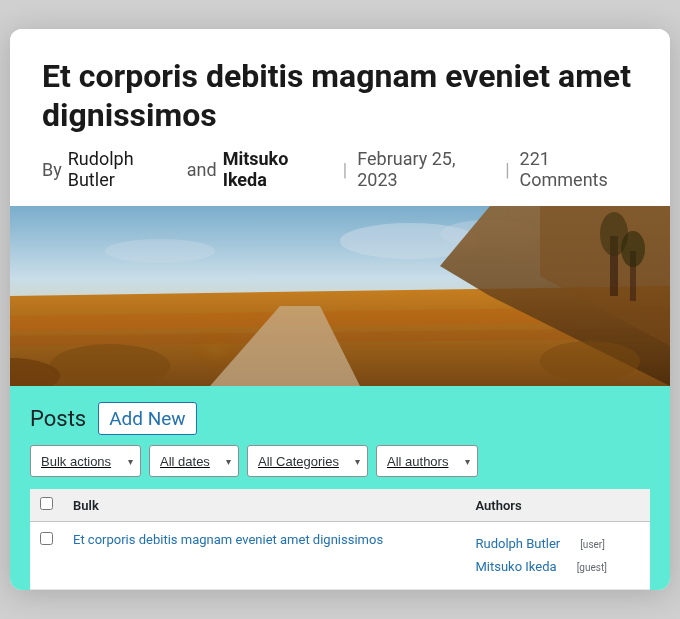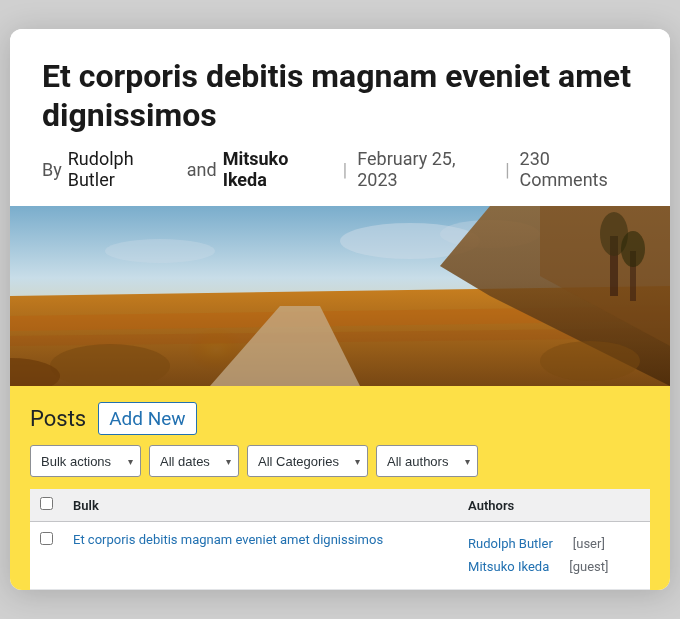--- a/index.html
+++ b/index.html
@@ -56,21 +56,21 @@
       overflow: hidden;
     }
     
     .hero-svg {
       position: absolute;
       inset: 0;
       width: 100%;
       height: 100%;
     }
     .admin-panel {
-      background: #fde047;
+      background: #5eead4;
       padding: 16px 20px 0 20px;
     }
     .posts-header {
       display: flex;
       align-items: center;
       gap: 12px;
       margin-bottom: 10px;
     }
     .posts-title {
       font-size: 22px;
@@ -106,20 +106,21 @@
     .filter-links .sep {
       margin: 0 4px;
       color: #646970;
     }
     .actions-bar {
       display: flex;
       align-items: center;
       gap: 8px;
       margin-bottom: 12px;
       flex-wrap: wrap;
+      text-decoration: underline;
     }
     .select-wrap {
       position: relative;
       display: inline-flex;
       align-items: center;
     }
     .select-wrap select {
       appearance: none;
       -webkit-appearance: none;
       padding: 6px 28px 6px 10px;
@@ -172,21 +173,21 @@
     }
     .posts-table input[type="checkbox"] {
       cursor: pointer;
     }
     .post-link {
       color: #2271b1;
       text-decoration: none;
       font-size: 13px;
     }
     .author-tag {
-      font-size: 13px;
+      font-size: 10px;
       color: #646970;
       margin-left: 20px;
     }
     .author-entry {
       line-height: 1.8;
     }
     .author-name {
       color: #2271b1;
       font-size: 13px;
     }
@@ -199,21 +200,21 @@
   <div class="post-header">
     <h1 class="post-title">Et corporis debitis magnam eveniet amet dignissimos</h1>
     <div class="post-meta">
       <span>By</span>
       <a class="author-link">Rudolph Butler</a>
       <span>and</span>
       <a class="author-link bold">Mitsuko Ikeda</a>
       <span class="sep">|</span>
       <span>February 25, 2023</span>
       <span class="sep">|</span>
-      <span>230 Comments</span>
+      <span>221 Comments</span>
     </div>
   </div>
 
   <div class="hero-image">
     <svg class="hero-svg" viewBox="0 0 660 180" xmlns="http://www.w3.org/2000/svg">
       <defs>
         <linearGradient id="sky" x1="0" y1="0" x2="0" y2="1">
           <stop offset="0%" stop-color="#7aadcc"></stop>
           <stop offset="40%" stop-color="#c8dde8"></stop>
           <stop offset="100%" stop-color="#e8c06a"></stop>

